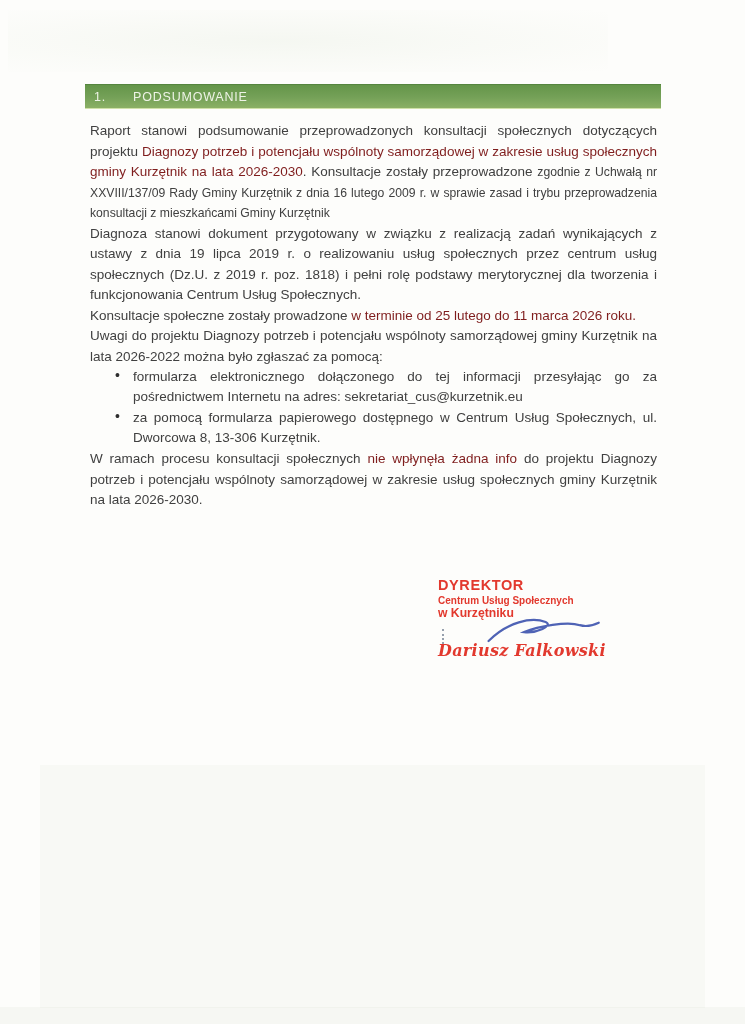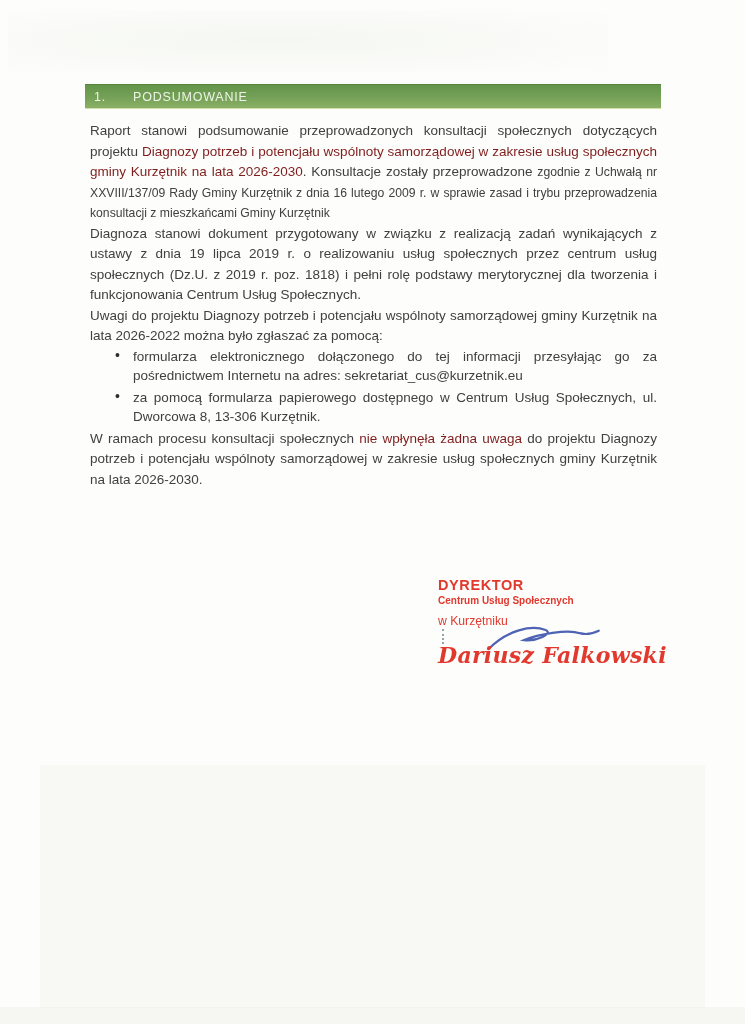--- a/index.html
+++ b/index.html
@@ -90,35 +90,35 @@
   .stamp {
     position: absolute;
     left: 438px; top: 577px;
     width: 230px;
     text-align: left;
     color: #e2392e;
     line-height: 1.15;
   }
   .stamp-title { font-size: 14.5px; font-weight: 700; letter-spacing: 0.6px; }
   .stamp-org   { font-size: 10px; font-weight: 600; margin-top: 1px; }
-  .stamp-place { font-size: 12.2px; font-weight: 400; margin-top: 8px; }
+  .stamp-place { font-size: 12.2px; font-weight: 700; margin-top: 0; }
   .sig-wrap { position: relative; height: 42px; }
   .sig-scribble {
     position: absolute;
     left: 42px; top: -8px;
     transform: rotate(-3deg);
   }
   .sig-name {
     position: absolute;
     left: 0; bottom: 2px;
     width: 100%;
     font-family: "DejaVu Serif", serif;
     font-style: italic;
     font-weight: 700;
-    font-size: 22px;
+    font-size: 16px;
     letter-spacing: 0.3px;
   }
   .stamp-dots {
     position: absolute;
     left: 442px; top: 629px;
     height: 15px; width: 0;
     border-left: 2px dotted #97a0ad;
   }
 </style>
 </head>
@@ -131,26 +131,27 @@
   <div class="artifact artifact-bottom"></div>
 
   <div class="banner">
     <span class="h-num">1.</span>
     <span class="h-label">PODSUMOWANIE</span>
   </div>
 
   <div class="content">
     <p class="p1"><span>Raport stanowi podsumowanie przeprowadzonych konsultacji społecznych dotyczących projektu </span><span class="b">Diagnozy potrzeb i potencjału wspólnoty samorządowej w zakresie usług społecznych gminy Kurzętnik na lata 2026-2030</span><span>. Konsultacje zostały przeprowadzone </span><span class="sm">zgodnie z Uchwałą nr XXVIII/137/09 Rady Gminy Kurzętnik z dnia 16 lutego 2009 r. w sprawie zasad i trybu przeprowadzenia konsultacji z mieszkańcami Gminy Kurzętnik</span></p>
     <p class="p2">Diagnoza stanowi dokument przygotowany w związku z realizacją zadań wynikających z ustawy z dnia 19 lipca 2019 r. o realizowaniu usług społecznych przez centrum usług społecznych (Dz.U. z 2019 r. poz. 1818) i pełni rolę podstawy merytorycznej dla tworzenia i funkcjonowania Centrum Usług Społecznych.</p>
+    <p class="p3"><span>Konsultacje społeczne zostały prowadzone </span><span class="b">w terminie od 25 lutego do 11 marca 2026 roku.</span></p>
     <p class="p4">Uwagi do projektu Diagnozy potrzeb i potencjału wspólnoty samorządowej gminy Kurzętnik na lata 2026-2022 można było zgłaszać za pomocą:</p>
     <ul class="methods">
       <li><span>formularza elektronicznego dołączonego do tej informacji przesyłając go za pośrednictwem Internetu na adres: sekretariat_cus@kurzetnik.eu</span></li>
       <li><span>za pomocą formularza papierowego dostępnego w Centrum Usług Społecznych, ul. Dworcowa 8, 13-306 Kurzętnik.</span></li>
     </ul>
-    <p class="p5"><span>W ramach procesu konsultacji społecznych </span><span class="b">nie wpłynęła żadna uwaga</span><span> do projektu Diagnozy potrzeb i potencjału wspólnoty samorządowej w zakresie usług społecznych gminy Kurzętnik na lata 2026-2030.</span></p>
+    <p class="p5"><span>W ramach procesu konsultacji społecznych </span><span class="b">nie wpłynęła żadna info</span><span> do projektu Diagnozy potrzeb i potencjału wspólnoty samorządowej w zakresie usług społecznych gminy Kurzętnik na lata 2026-2030.</span></p>
   </div>
 
   <div class="stamp">
     <div class="stamp-title">DYREKTOR</div>
     <div class="stamp-org">Centrum Usług Społecznych</div>
     <div class="stamp-place">w Kurzętniku</div>
     <div class="sig-wrap">
       <svg class="sig-scribble" width="130" height="34" viewBox="0 0 130 34">
         <path d="M8 26 C 28 8, 52 4, 66 10 C 74 14, 56 21, 44 19 C 58 14, 88 10, 100 15 C 107 17.5, 113 16, 119 13.5" stroke="#4f63b5" stroke-width="2.2" fill="none" stroke-linecap="round"></path>
       </svg>

